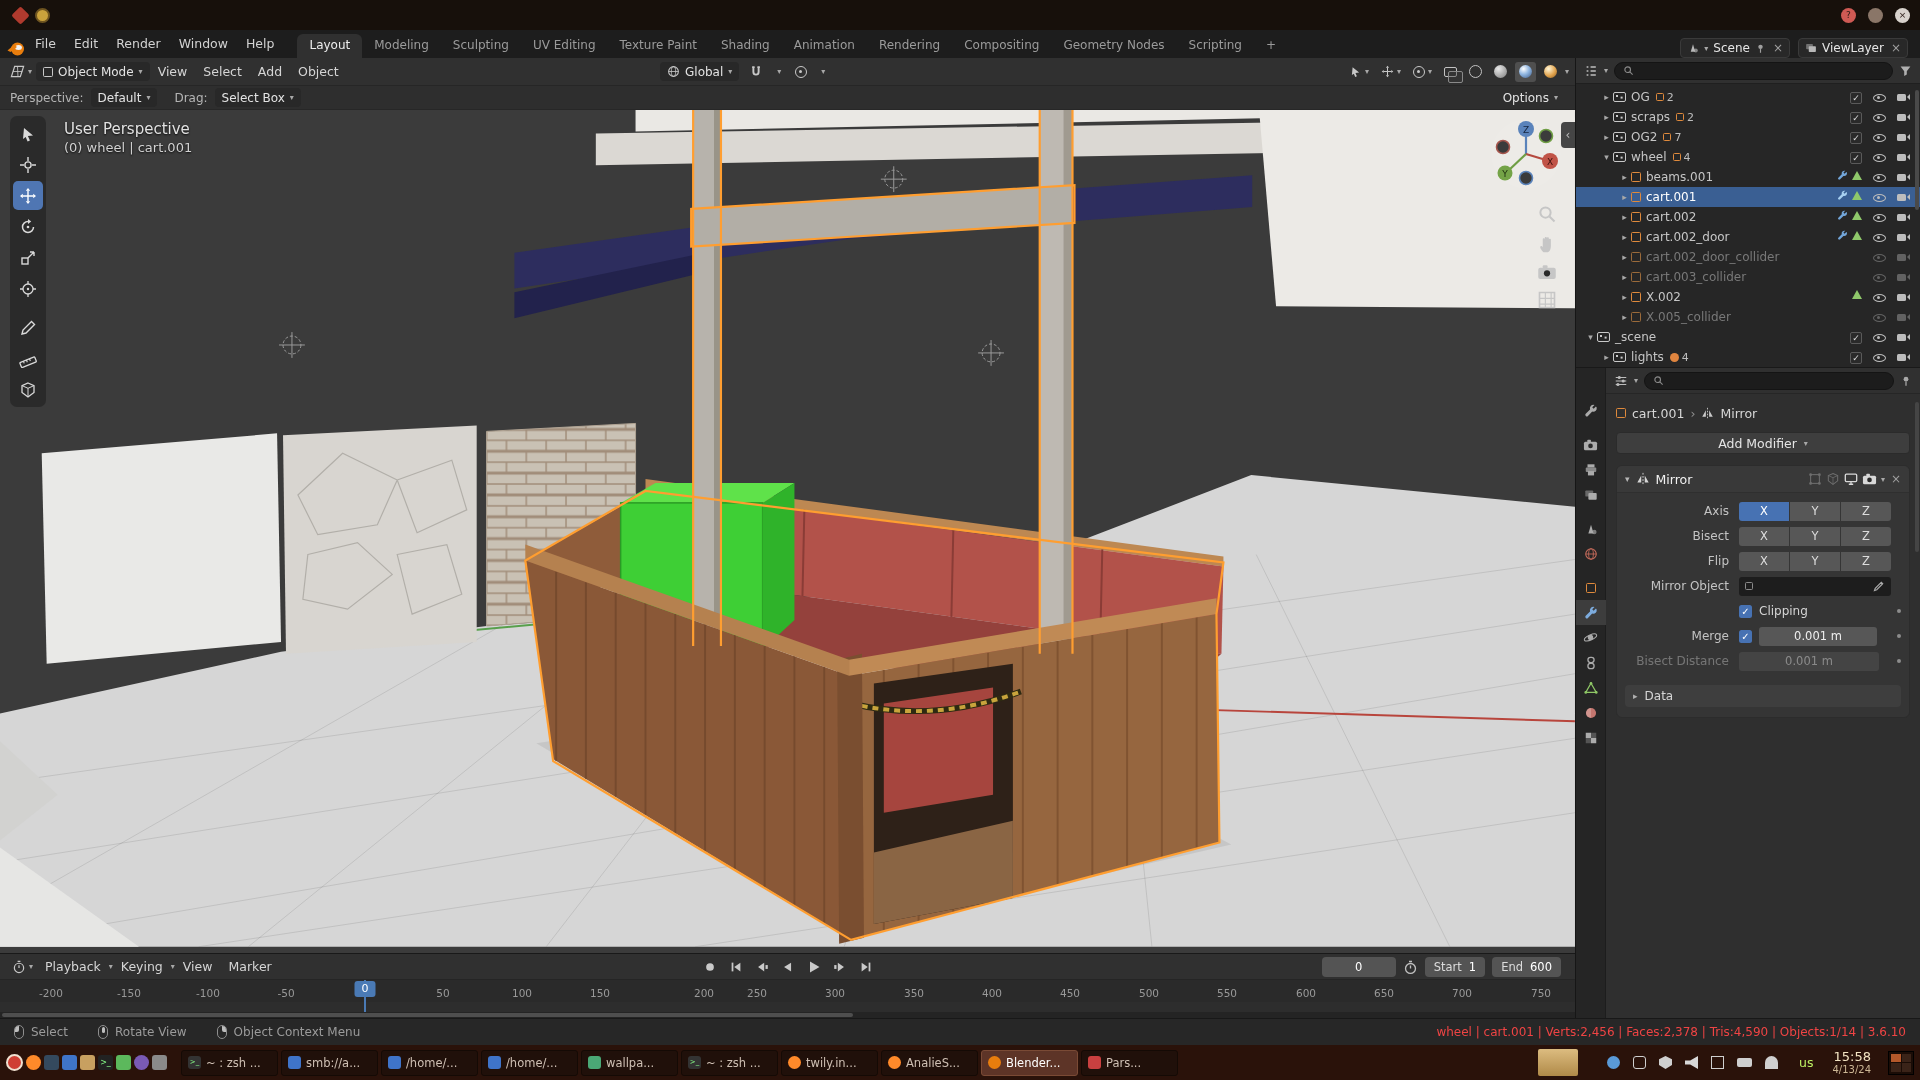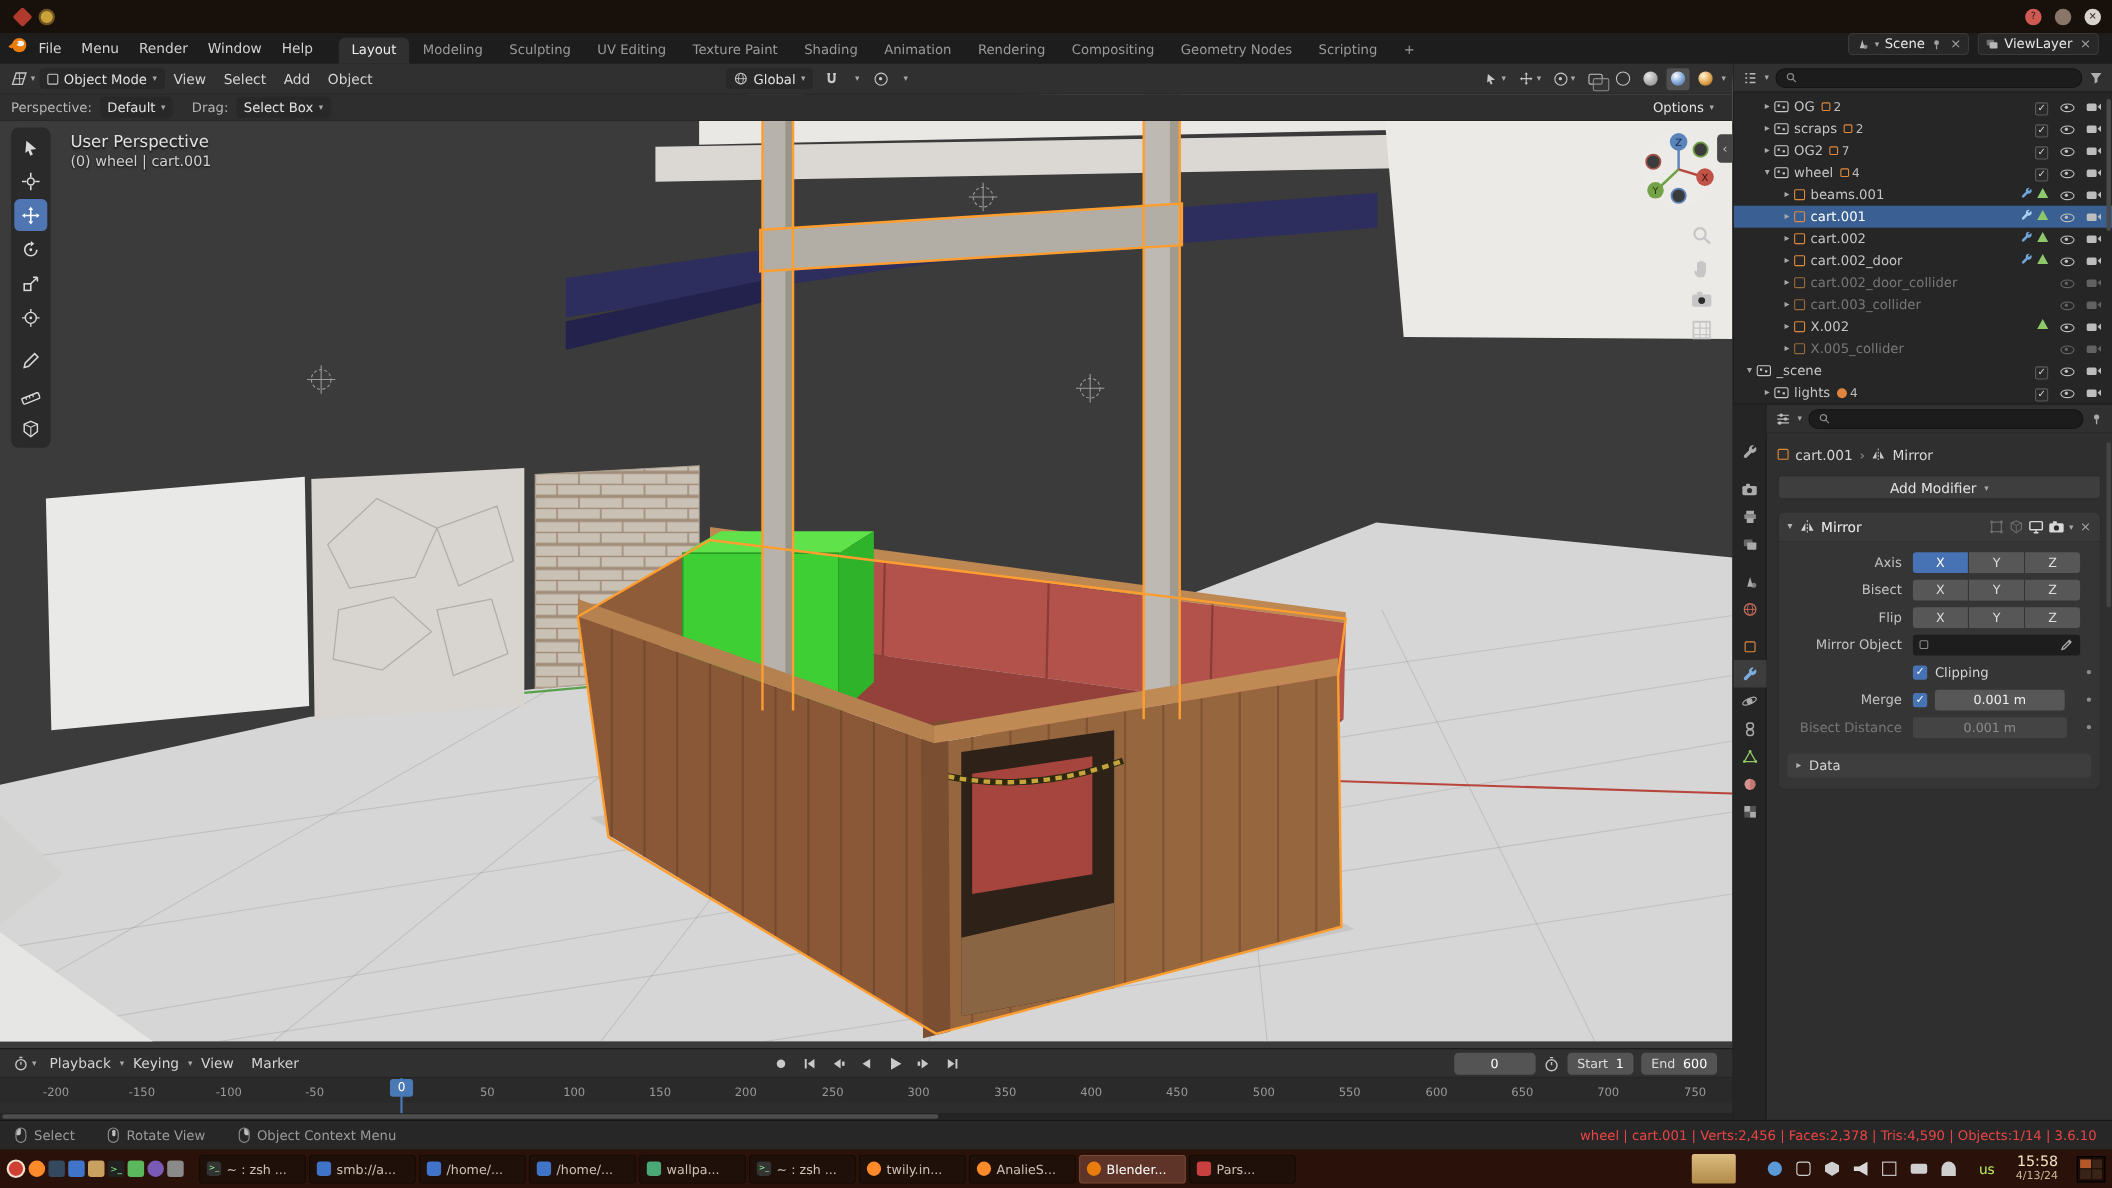--- a/index.html
+++ b/index.html
@@ -9,21 +9,21 @@
   
   #titlebar{height:30px;background:#17100b;display:flex;align-items:center;padding:0 10px;position:relative}
   .tb-diamond{width:13px;height:13px;background:#b03a2e;transform:rotate(45deg);margin:0 8px 0 4px;border-radius:2px}
   .tb-app{width:15px;height:15px;border-radius:50%;background:#caa23c;border:2px solid #6e5420}
   .tb-title{position:absolute;left:0;right:0;text-align:center;font-size:13px;color:#cec7c0;pointer-events:none}
   .tb-btns{margin-left:auto;display:flex;gap:12px;z-index:2}
   .tbtn{width:15px;height:15px;border-radius:50%;display:flex;align-items:center;justify-content:center;font-size:9px;color:#2a1a14}
   .tbtn.help{background:#cf5a54}.tbtn.min{background:#8a7668}.tbtn.close{background:#d8d2cc}
 
   
-  #topbar{height:28px;background:#1d1d1d;display:flex;align-items:flex-start;padding:0 6px}
+  #topbar{height:28px;background:#1d1d1d;display:flex;align-items:flex-end;padding:0 6px}
   .menu{font-size:12.5px;color:#d2d2d2;padding:0 9px;line-height:28px;cursor:default}
   .tabs{display:flex;align-self:flex-end;margin-left:14px}
   .tab{font-size:12px;color:#9b9b9b;padding:4px 12px 6px;border-radius:6px 6px 0 0;white-space:nowrap}
   .tab.on{background:#303030;color:#ececec}
   .idgroup{margin-left:auto;display:flex;gap:8px;align-items:center;padding-right:6px}
   .idw{display:flex;height:20px;background:#282828;border:1px solid #3a3a3a;border-radius:4px;align-items:center;padding:0 6px;gap:5px;font-size:12px;color:#e6e6e6}
   .chev{font-size:8px;color:#a8a8a8}
   .xmini{font-size:12px;color:#9f9f9f;margin-left:2px}
 
   
@@ -370,21 +370,21 @@
       <span class="tbtn min"></span>
       <span class="tbtn close">×</span>
     </div>
   </div>
 
   <div id="topbar">
     <svg class="ic" width="20" height="20">
         <use href="#sy-blender"></use>
       </svg>
     <span class="menu">File</span>
-    <span class="menu">Menu</span>
+    <span class="menu">Edit</span>
     <span class="menu">Render</span>
     <span class="menu">Window</span>
     <span class="menu">Help</span>
     <div class="tabs">
       <span class="tab on">Layout</span>
       <span class="tab">Modeling</span>
       <span class="tab">Sculpting</span>
       <span class="tab">UV Editing</span>
       <span class="tab">Texture Paint</span>
       <span class="tab">Shading</span>
@@ -781,21 +781,21 @@
         </div>
         <div class="tlruler">
           <span class="tick" style="left:51px">-200</span>
           <span class="tick" style="left:129px">-150</span>
           <span class="tick" style="left:208px">-100</span>
           <span class="tick" style="left:286px">-50</span>
           <span class="tick" style="left:365px">0</span>
           <span class="tick" style="left:443px">50</span>
           <span class="tick" style="left:522px">100</span>
           <span class="tick" style="left:600px">150</span>
-          <span class="tick" style="left:678px">200</span>
+          <span class="tick" style="left:704px">200</span>
           <span class="tick" style="left:757px">250</span>
           <span class="tick" style="left:835px">300</span>
           <span class="tick" style="left:914px">350</span>
           <span class="tick" style="left:992px">400</span>
           <span class="tick" style="left:1070px">450</span>
           <span class="tick" style="left:1149px">500</span>
           <span class="tick" style="left:1227px">550</span>
           <span class="tick" style="left:1306px">600</span>
           <span class="tick" style="left:1384px">650</span>
           <span class="tick" style="left:1462px">700</span>

